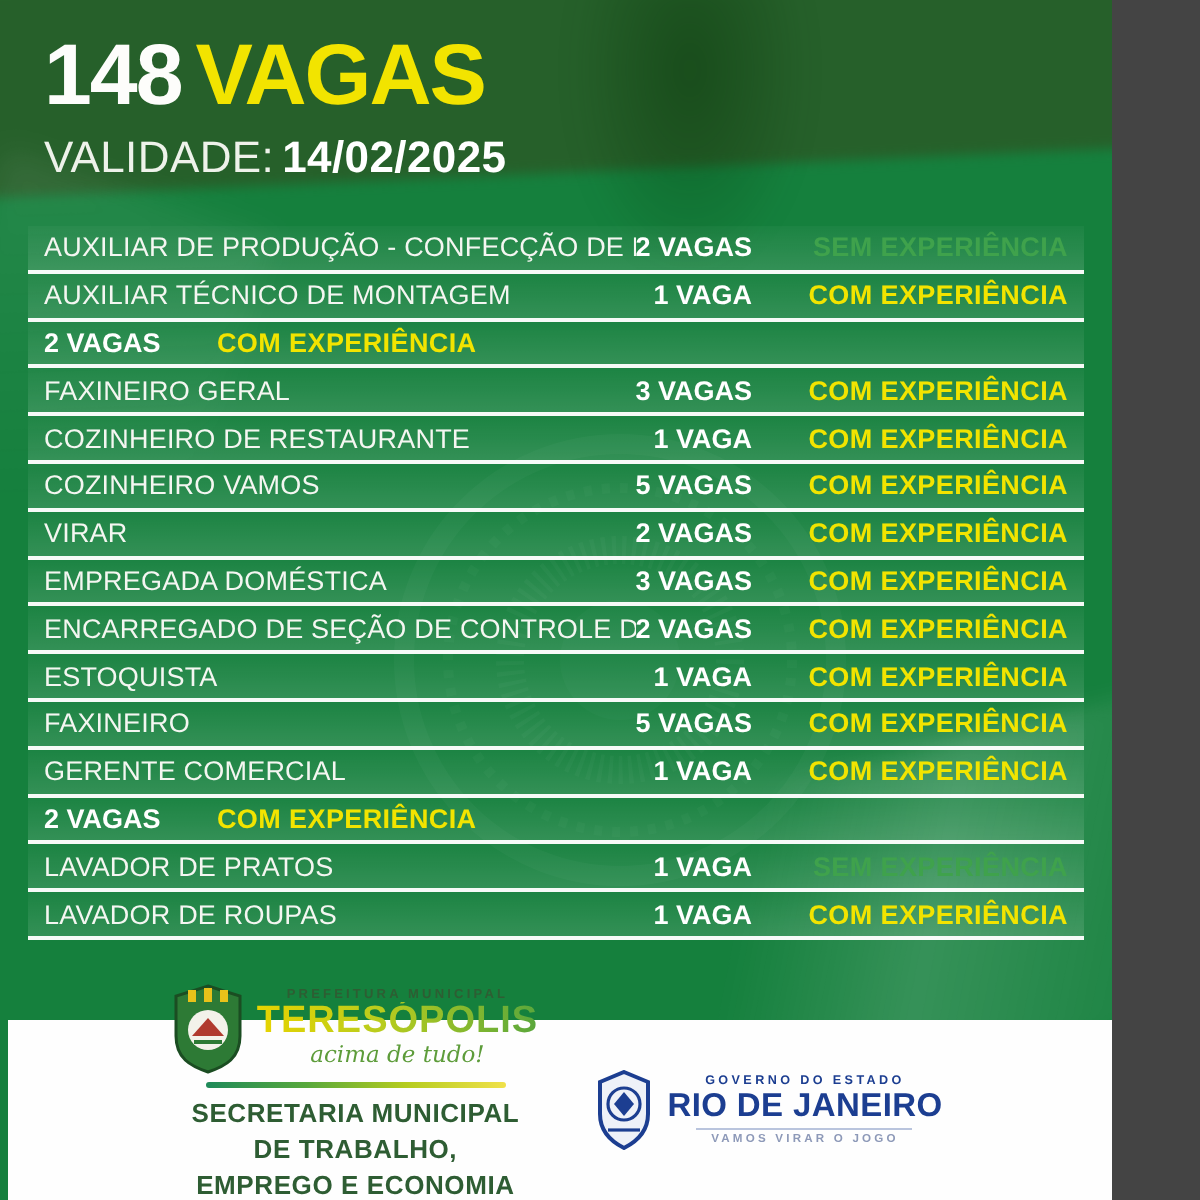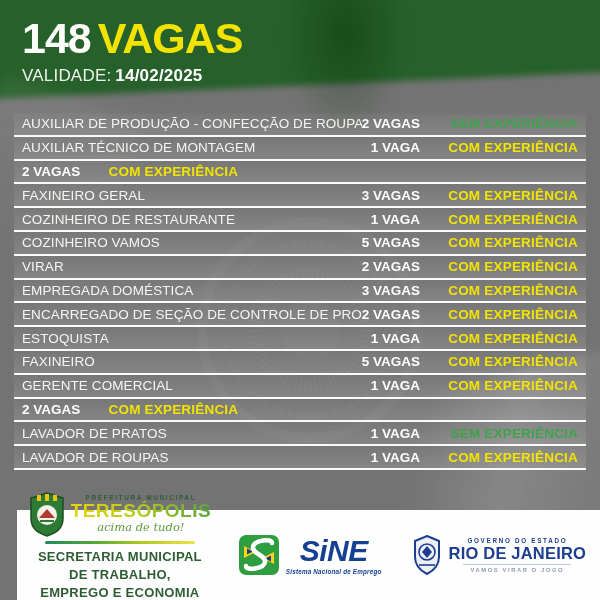--- a/index.html
+++ b/index.html
@@ -1,18 +1,18 @@
 <!DOCTYPE html>
 <html style="--yellow: #f2e400; --exp-green: #3fa24c; --background-green: #2c6b2d; --sine-blue: #164193; --rio-blue: #1c3e91;"><head>
 <meta charset="utf-8">
 <style>
   html,body{margin:0;padding:0;background:#444;}
   .poster{
-    position:relative;width:600px;height:600px;overflow:hidden;
-    background:#737373;
+    position:relative;width:556px;height:600px;overflow:hidden;
+    background:#15803d;
     font-family:"Liberation Sans",sans-serif;
     -webkit-font-smoothing:antialiased;
   }
   
   .bg-layer{position:absolute;inset:0;pointer-events:none;}
   .bg-top-band{
     position:absolute;left:-20px;top:-20px;width:660px;height:105px;
     background:#26602a;
     transform:rotate(-2.5deg);
     filter:blur(3px);
@@ -34,40 +34,40 @@
     transform:rotate(18deg);
     filter:blur(7px);
   }
   .bg-watermark{position:absolute;left:195px;top:215px;opacity:0.55;}
 
   
   .header{position:absolute;left:22px;top:16px;}
   .headline{font-size:43px;font-weight:bold;line-height:1.05;letter-spacing:-1px;color:#fff;white-space:nowrap;}
   .headline .count{color:#fdfdfb;}
   .headline .count-label{color:var(--yellow,#f2e400);margin-left:7px;}
-  .validity{margin-top:5px;font-size:17px;color:#eef2ea;letter-spacing:0.2px;}
+  .validity{margin-top:5px;font-size:22px;color:#eef2ea;letter-spacing:0.2px;}
   .validity .date{font-weight:bold;color:#fff;margin-left:4px;}
 
   
   .jobs{position:absolute;left:14px;right:14px;top:113px;}
   .job-row{
     display:flex;align-items:center;height:23.8px;
     padding:0 8px;box-sizing:border-box;
     border-bottom:2px solid rgba(255,255,255,0.96);
     background:linear-gradient(180deg,rgba(255,255,255,0.03),rgba(255,255,255,0.13));
   }
   .job-title{flex:1;color:#f4f6f1;font-size:13.5px;letter-spacing:0.1px;white-space:nowrap;overflow:hidden;}
   .job-vac{color:#ffffff;font-weight:bold;font-size:13.5px;margin-right:16px;white-space:nowrap;text-align:center;}
   .job-exp{font-weight:bold;font-size:13.5px;width:142px;text-align:right;letter-spacing:0.2px;white-space:nowrap;}
   .exp-com{color:var(--yellow,#f2e400);}
   .exp-sem{color:var(--exp-green,#3fa24c);}
 
   
   .footer{
-    position:absolute;left:17px;right:0;bottom:0;height:90px;background:#fefefe;
+    position:absolute;left:4px;right:0;bottom:0;height:90px;background:#fefefe;
     display:flex;align-items:center;justify-content:center;gap:30px;
   }
   .logo{display:flex;align-items:center;}
   
   .logo-tere{flex-direction:column;width:178px;}
   .tere-top{display:flex;align-items:center;gap:6px;}
   .tere-text{display:flex;flex-direction:column;align-items:center;}
   .tere-line1{font-size:6.5px;font-weight:bold;color:#2e5d33;letter-spacing:1.6px;}
   .tere-name{
     font-size:19px;font-weight:bold;letter-spacing:0.5px;line-height:1.05;
@@ -227,34 +227,20 @@
           <span class="tere-slogan">acima de tudo!</span>
         </div>
       </div>
       <div class="tere-grad-line"></div>
       <div class="tere-secretary">
         <div>SECRETARIA MUNICIPAL DE TRABALHO,</div>
         <div>EMPREGO E ECONOMIA SOLIDÁRIA</div>
       </div>
     </div>
 
-    <div class="logo logo-sine">
-      <svg width="40" height="40" viewBox="0 0 40 40">
-        <rect width="40" height="40" rx="7" fill="#2f9e41"></rect>
-        <polygon points="5,11 17,17 5,23" fill="#fdd116"></polygon>
-        <polygon points="35,17 23,23 35,29" fill="#fdd116"></polygon>
-        <polygon points="8,13.5 14,16.5 8,19.5" fill="#164193"></polygon>
-        <polygon points="32,20.5 26,23.5 32,26.5" fill="#164193"></polygon>
-        <path d="M33 8 C33 3 15 5 14 12 C13 19 27 20 26 27 C25 34 7 36 7 31" stroke="#ffffff" stroke-width="4.5" fill="none" stroke-linecap="round"></path>
-      </svg>
-      <div class="sine-text">
-        <span class="sine-name">SiNE</span>
-        <span class="sine-subtitle">Sistema Nacional de Emprego</span>
-      </div>
-    </div>
 
     <div class="logo logo-rio">
       <svg width="30" height="40" viewBox="0 0 30 40">
         <path d="M15 1 L27 6 V22 C27 31 21 36 15 39 C9 36 3 31 3 22 V6 Z" fill="#eef1f8" stroke="#1c3e91" stroke-width="2"></path>
         <circle cx="15" cy="17" r="8" fill="none" stroke="#1c3e91" stroke-width="1.6"></circle>
         <path d="M10 17 L15 11 L20 17 L15 23 Z" fill="#1c3e91"></path>
         <path d="M7 30 H23" stroke="#1c3e91" stroke-width="1.6"></path>
       </svg>
       <div class="rio-text">
         <span class="rio-line1">GOVERNO DO ESTADO</span>

